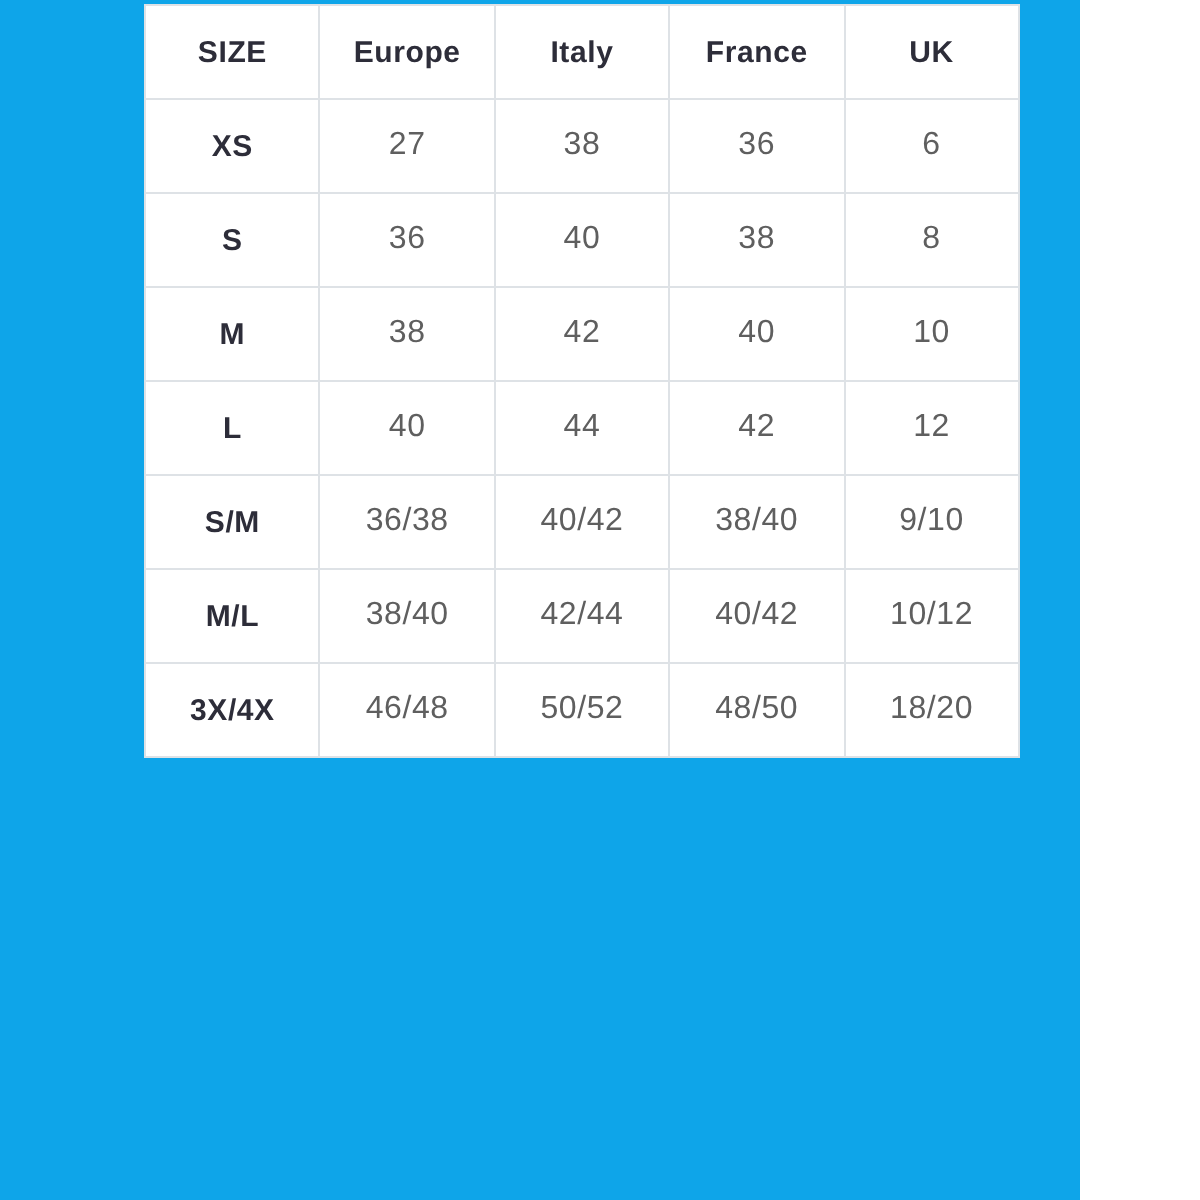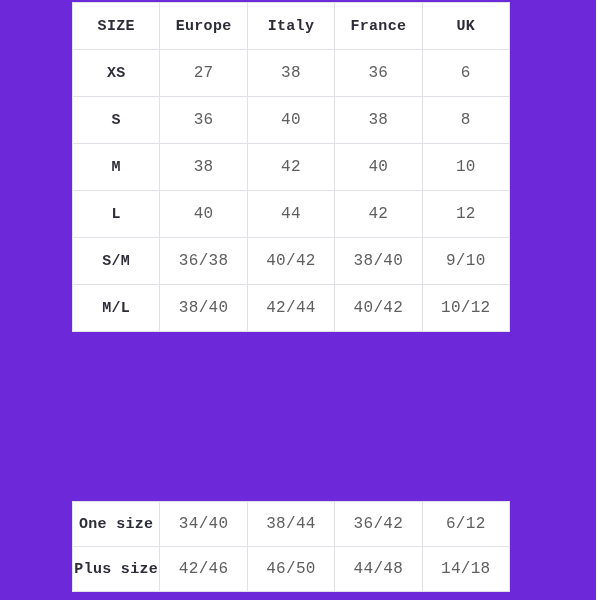--- a/index.html
+++ b/index.html
@@ -1,20 +1,20 @@
 <!DOCTYPE html>
 <html><head>
 <meta charset="utf-8">
 <style>
   html,body{margin:0;padding:0;background:#ffffff;}
   .page{
     position:relative;
-    width:596px;height:600px;
-    background:#6d28d9;
-    font-family:Liberation Mono, monospace;
+    width:540px;height:600px;
+    background:#0ea5e9;
+    font-family:Liberation Sans, sans-serif;
     overflow:hidden;
   }
   table{
     position:absolute;
     left:72px;
     width:438px;
     border-collapse:collapse;
     table-layout:fixed;
     background:#ffffff;
   }
@@ -90,35 +90,24 @@
       <td class="value">38/40</td>
       <td class="value">9/10</td>
     </tr>
     <tr>
       <td class="label">M/L</td>
       <td class="value">38/40</td>
       <td class="value">42/44</td>
       <td class="value">40/42</td>
       <td class="value">10/12</td>
     </tr>
-  </tbody>
-    </table>
-
-  <table class="special">
-    <tbody>
-        <tr>
-      <td class="label">One size</td>
-      <td class="value">34/40</td>
-      <td class="value">38/44</td>
-      <td class="value">36/42</td>
-      <td class="value">6/12</td>
-    </tr>
     <tr>
-      <td class="label">Plus size</td>
-      <td class="value">42/46</td>
-      <td class="value">46/50</td>
-      <td class="value">44/48</td>
-      <td class="value">14/18</td>
+      <td class="label">3X/4X</td>
+      <td class="value">46/48</td>
+      <td class="value">50/52</td>
+      <td class="value">48/50</td>
+      <td class="value">18/20</td>
     </tr>
   </tbody>
     </table>
 
+
 </div>
 
 </body></html>

